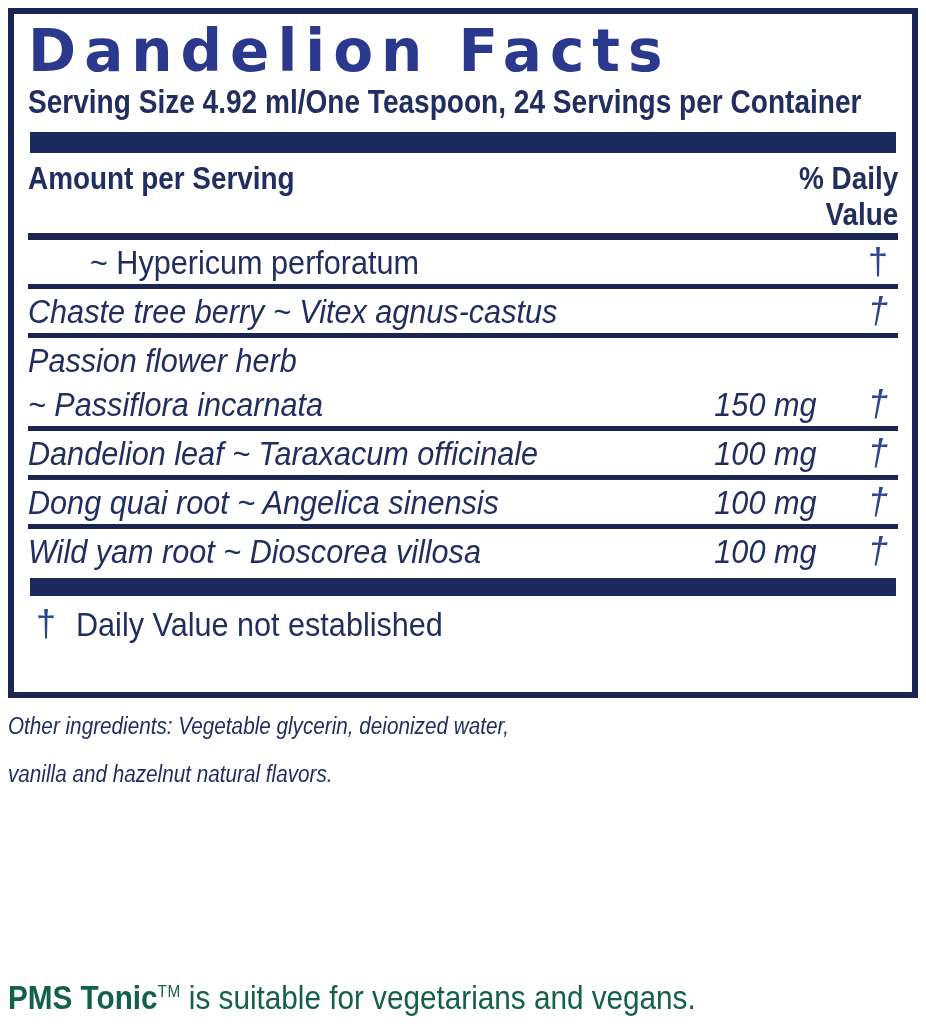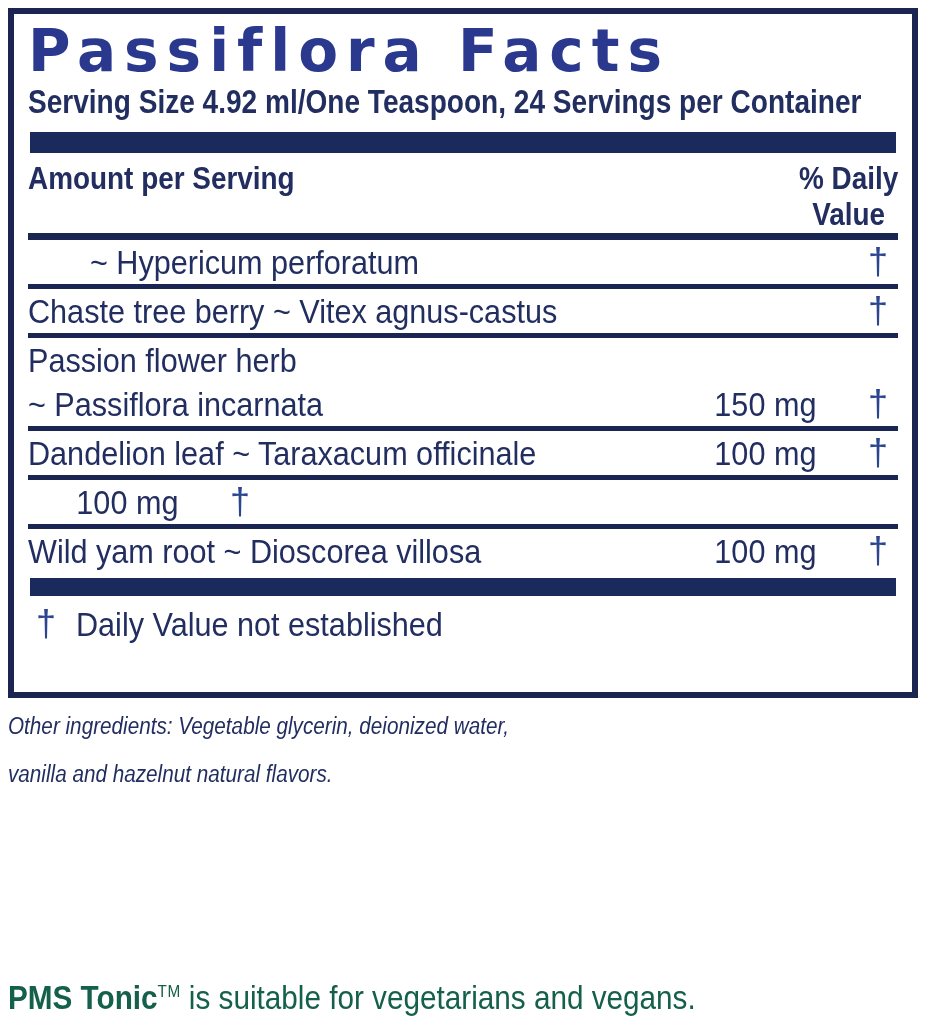--- a/index.html
+++ b/index.html
@@ -51,26 +51,26 @@
   .bar-bottom { height: 18px; margin-top: 5px; }
 
   .col-header {
     display: flex; justify-content: space-between; align-items: flex-start;
     margin-top: 8px;
     border-bottom: 7px solid var(--navy-line);
     font-weight: 700;
     font-size: 31px;
     line-height: 36px;
   }
-  .dv-header { text-align: center; }
+  .dv-header { text-align: right; }
   .dv-header .cond-r { display: block; }
 
   .rows { }
   .row { padding: 0; }
-  .row + .row { border-top: 5px solid var(--navy-line); }
+  .row + .row { border-top: 5px solid var(--navy-line); font-style: italic; }
   .row-line1 { font-size: 34px; line-height: 44px; }
   .row-main { display: flex; align-items: baseline; font-size: 34px; line-height: 44px; }
   .row-name { flex: 1; min-width: 0; }
   .row-name.indent { padding-left: 62px; }
   .row-amount { width: 150px; text-align: right; }
   .row-dv { width: 82px; text-align: right; padding-right: 10px; color: var(--dagger-blue); font-size: 36px; }
 
   .footnote {
     margin-top: 5px;
     font-size: 34px;
@@ -99,21 +99,21 @@
     line-height: 0;
     letter-spacing: 0.5px;
   }
 </style>
 </head>
 <body>
 
 <div class="label-box">
   <div class="inner">
 
-    <div class="title">Passiflora Facts</div>
+    <div class="title">Dandelion Facts</div>
 
     <div class="serving">
       <span class="cond">Serving Size 4.92 ml/One Teaspoon, 24 Servings per Container</span>
     </div>
 
     <div class="bar bar-top"></div>
 
     <div class="col-header">
       <div>
         <span class="cond">Amount per Serving</span>
@@ -154,20 +154,21 @@
     <div class="row-main">
       <span class="row-name"><span class="cond">Dandelion leaf ~ Taraxacum officinale</span></span>
       <span class="row-amount"><span class="cond-r">100 mg</span></span>
       <span class="row-dv">†</span>
     </div>
   </div>
 
   <div class="row">
 
     <div class="row-main">
+      <span class="row-name"><span class="cond">Dong quai root ~ Angelica sinensis</span></span>
       <span class="row-amount"><span class="cond-r">100 mg</span></span>
       <span class="row-dv">†</span>
     </div>
   </div>
 
   <div class="row">
 
     <div class="row-main">
       <span class="row-name"><span class="cond">Wild yam root ~ Dioscorea villosa</span></span>
       <span class="row-amount"><span class="cond-r">100 mg</span></span>

